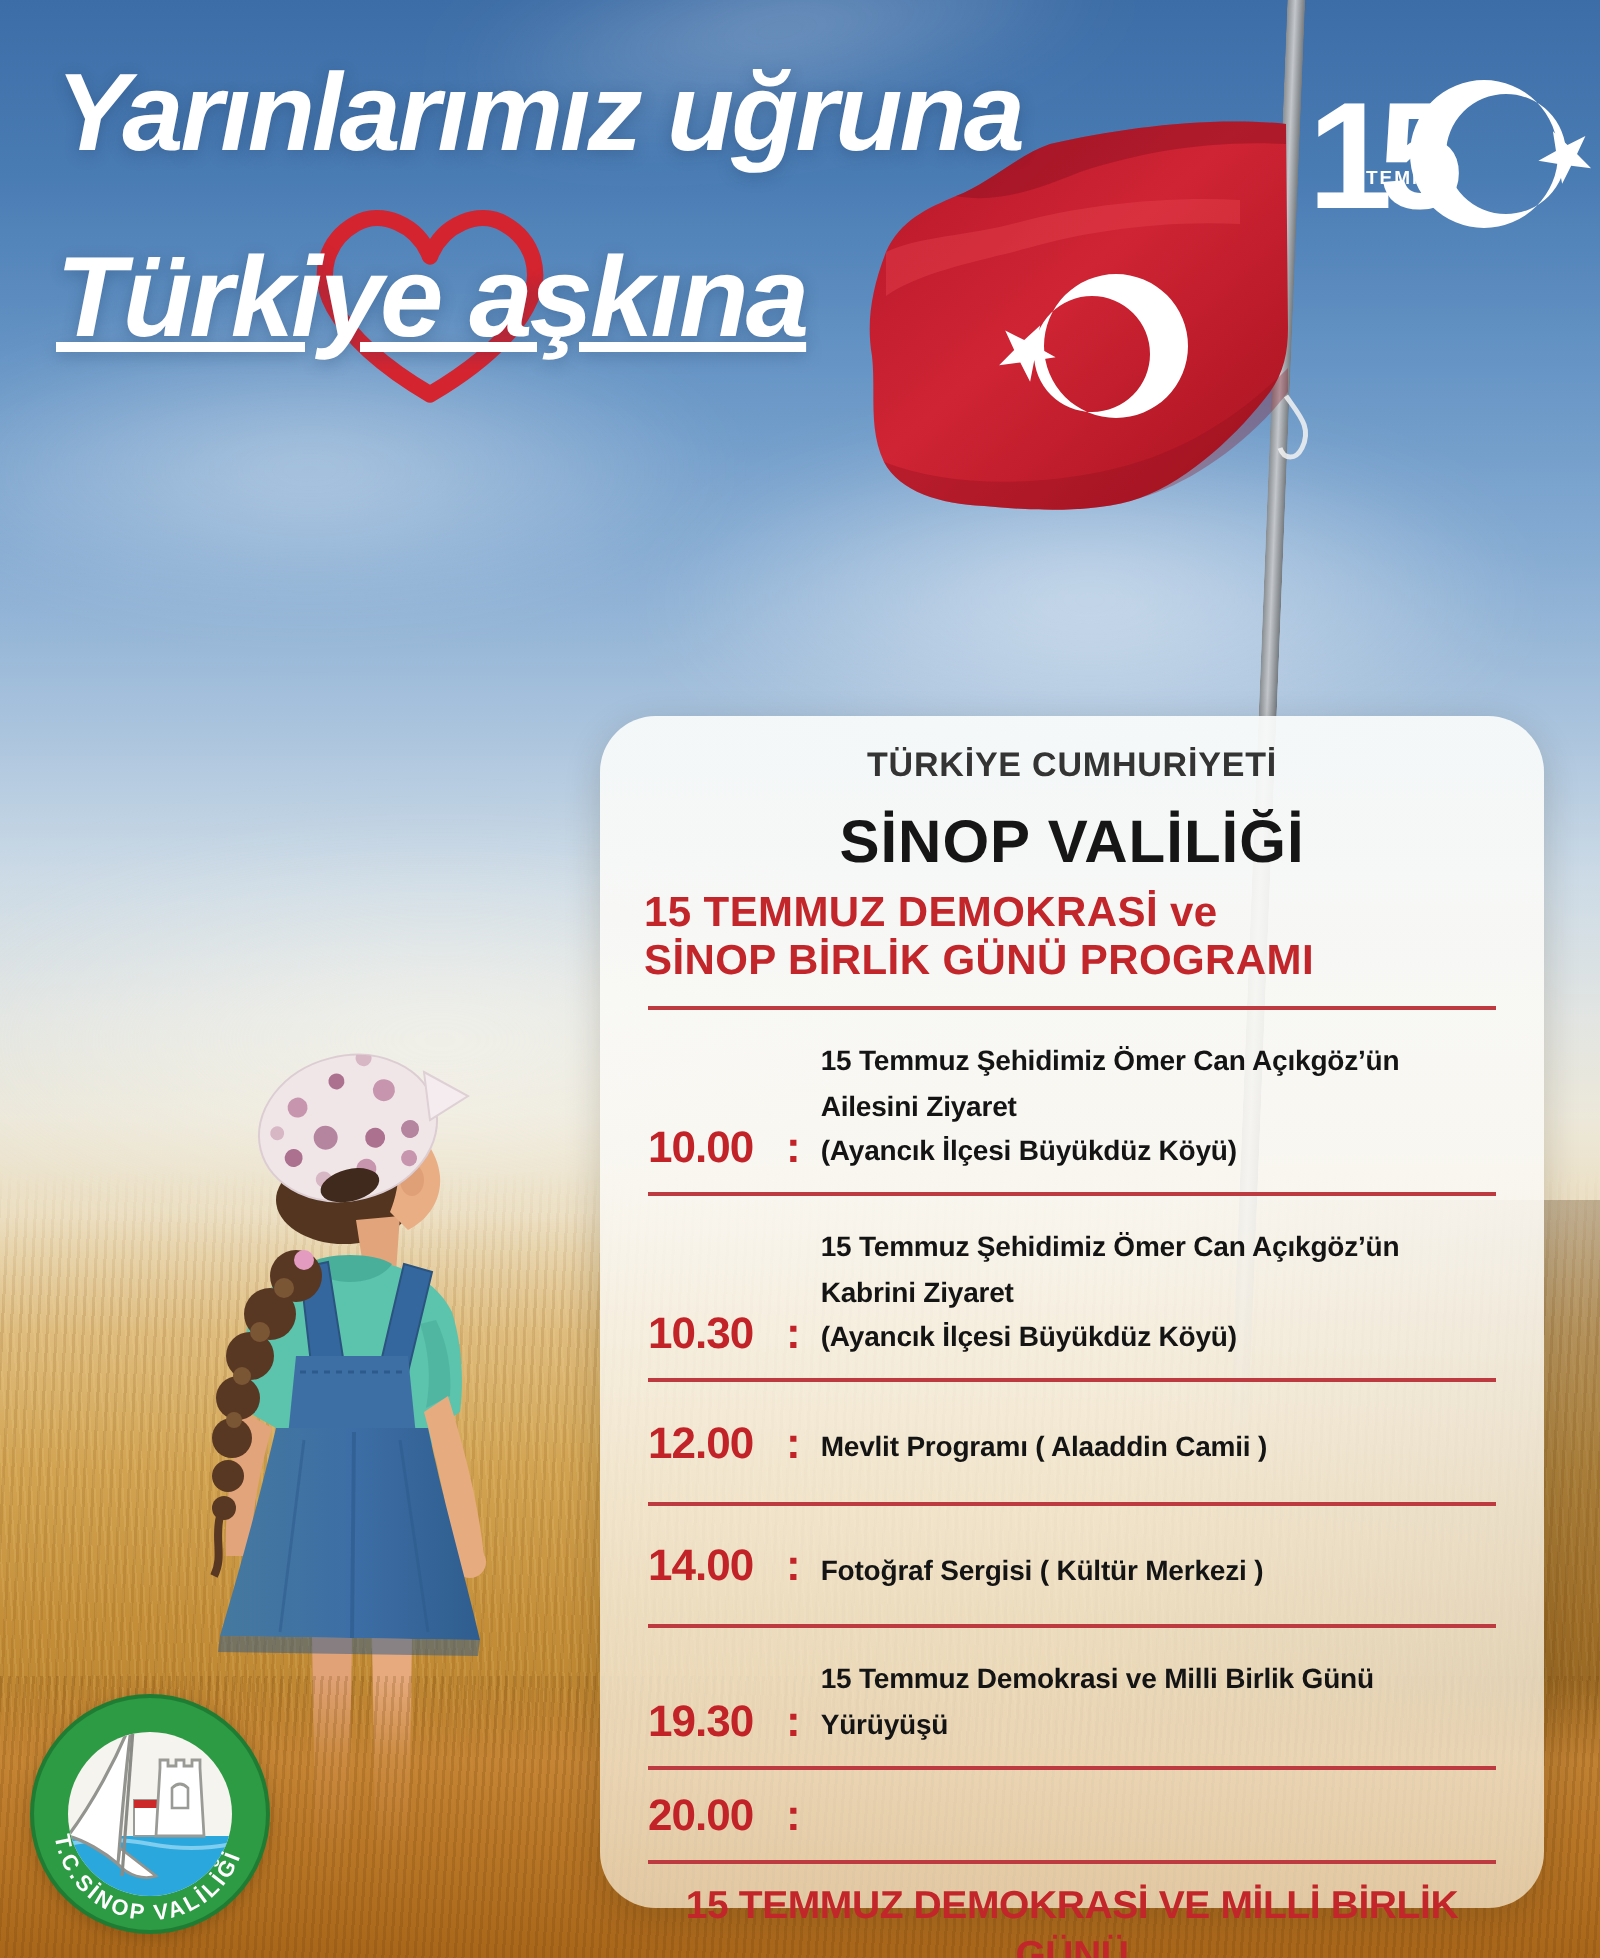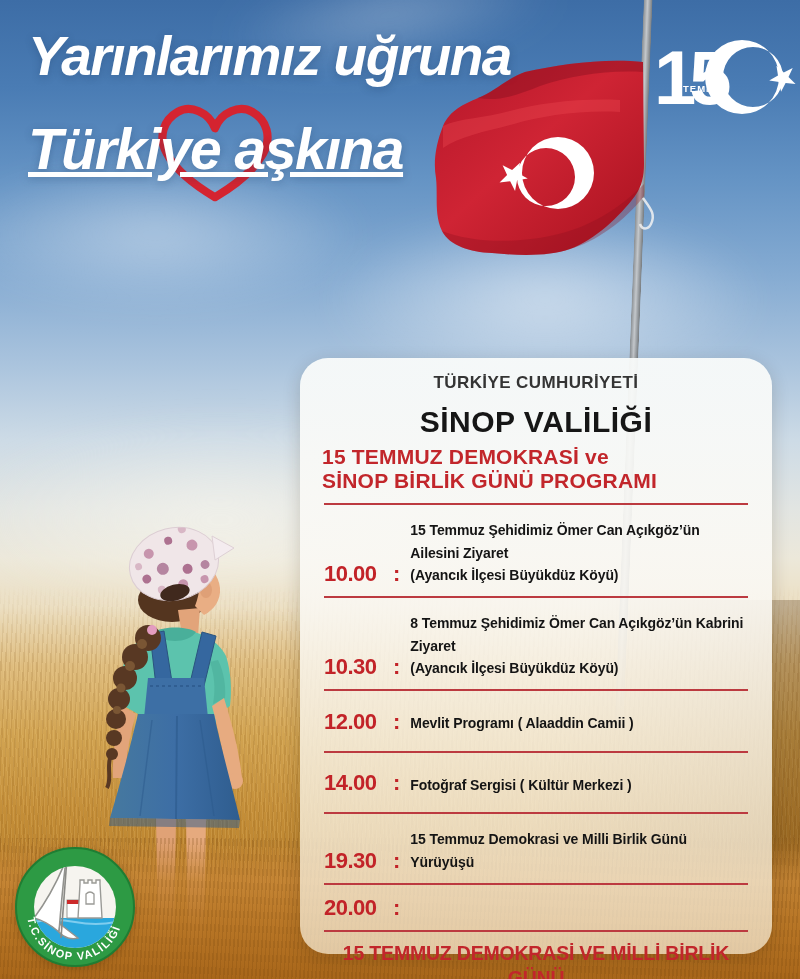--- a/index.html
+++ b/index.html
@@ -236,21 +236,21 @@
           <div class="rowtext">
             <div>15 Temmuz Şehidimiz Ömer Can Açıkgöz’ün Ailesini Ziyaret</div>
             <div>(Ayancık İlçesi Büyükdüz Köyü)</div>
           </div>
         </div>
         <div class="sep"></div>
         <div class="row">
           <span class="time">10.30</span>
           <span class="colon">:</span>
           <div class="rowtext">
-            <div>8 Temmuz Şehidimiz Ömer Can Açıkgöz’ün Kabrini Ziyaret</div>
+            <div>15 Temmuz Şehidimiz Ömer Can Açıkgöz’ün Kabrini Ziyaret</div>
             <div>(Ayancık İlçesi Büyükdüz Köyü)</div>
           </div>
         </div>
         <div class="sep"></div>
         <div class="row single">
           <span class="time">12.00</span>
           <span class="colon">:</span>
           <div class="rowtext">
             <div>Mevlit Programı ( Alaaddin Camii )</div>
           </div>

